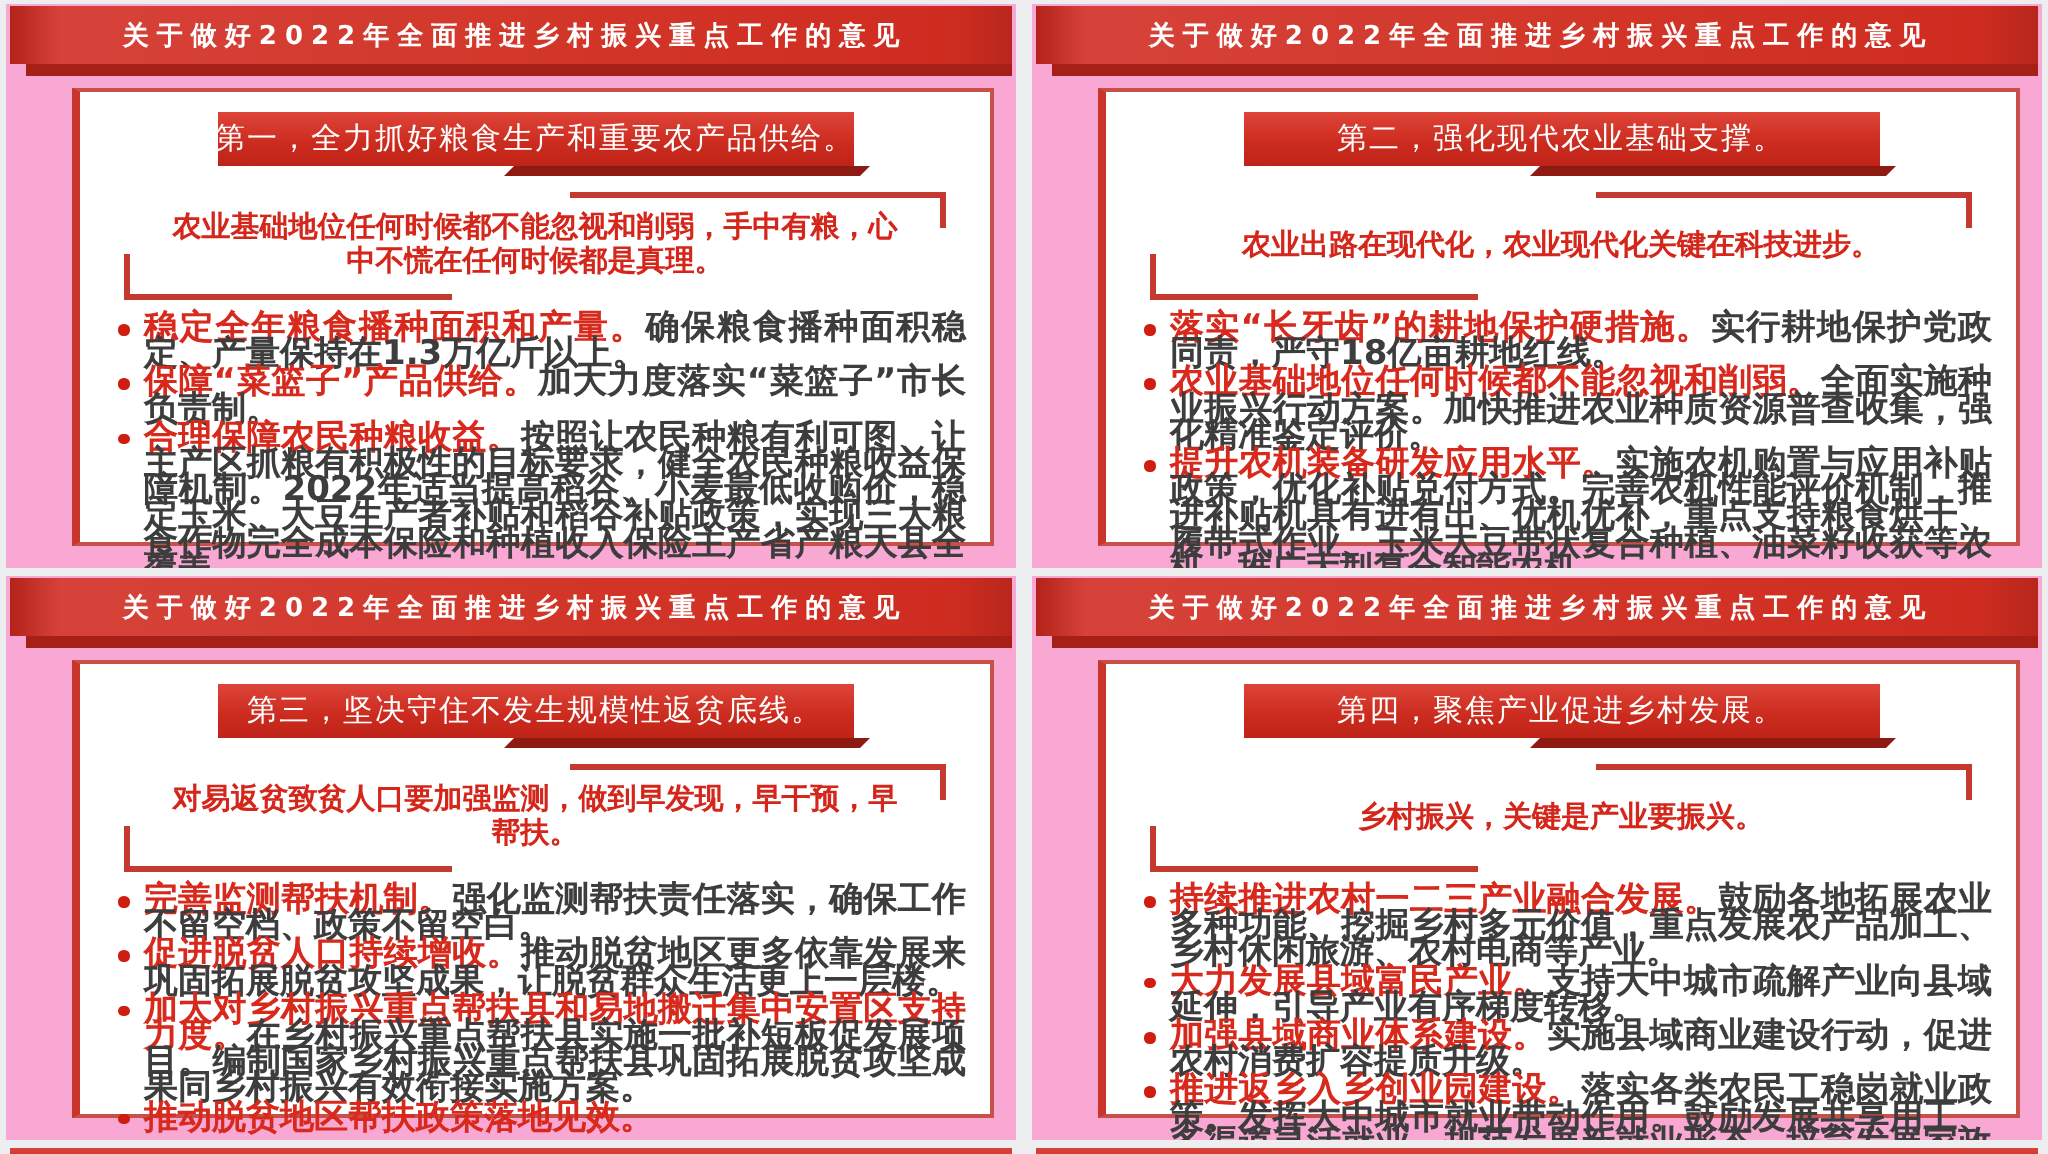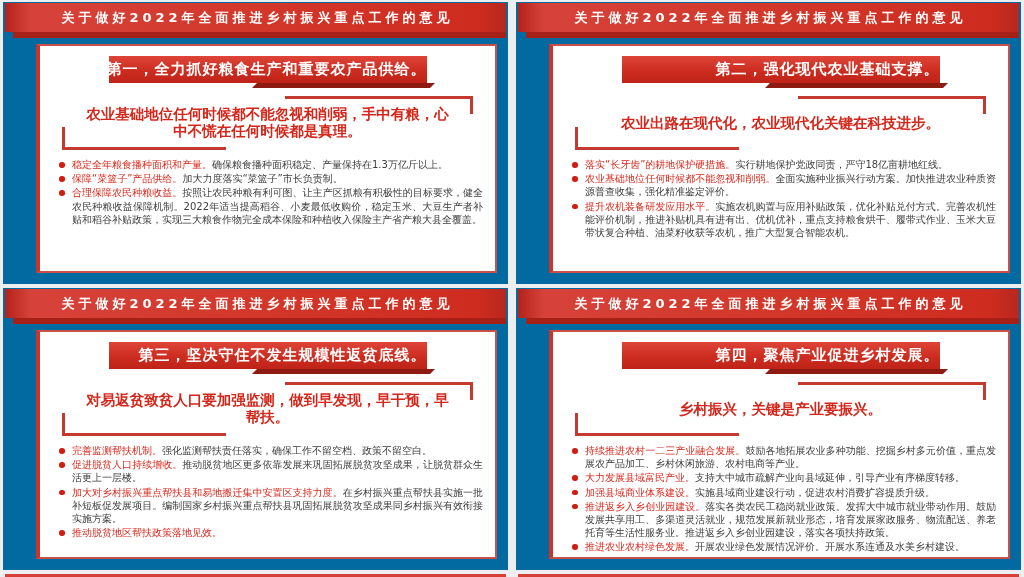--- a/index.html
+++ b/index.html
@@ -1,40 +1,40 @@
 <!DOCTYPE html>
 <html><head>
 <meta charset="utf-8">
 <style>
   * { margin:0; padding:0; box-sizing:border-box; }
   body { font-family:"DejaVu Sans","Liberation Sans",sans-serif; background:#dfe2e3; }
 
   .page { width:1024px; height:577px; background:#eceeef; overflow:hidden; }
   .grid { display:grid; grid-template-columns:505px 505px; grid-auto-rows:282px; gap:4px 8px; padding:2px 3px 0; }
-  .slide { background:#0369a1; position:relative; overflow:hidden; }
+  .slide { background:#f9a8d4; position:relative; overflow:hidden; }
 
   .slide-header {
     height:29px; margin:1px 2px 0;
     background:linear-gradient(90deg,#b3231a 0%,#d6423a 5%,#d23628 55%,#cf2c20 94%,#b8271d 100%);
     display:flex; align-items:center; justify-content:center;
     color:#ffffff; font-size:13px; font-weight:bold; letter-spacing:4px; text-indent:4px;
     white-space:nowrap;
   }
   .header-shadow { height:6px; margin:0 2px 0 10px; background:#a62017; }
 
   .content-box {
     position:relative; margin:6px 11px 0 33px; height:229px;
     border:2px solid #c75048; border-left:4px solid #c9352b; background:#fff;
   }
 
   .banner {
     position:relative; width:318px; height:27px; margin:10px auto 12px;
     background:linear-gradient(180deg,#de4438 0%,#cb2b1e 60%,#bf2318 100%);
-    color:#fff; font-weight:bold; font-size:15px; letter-spacing:1px;
-    display:flex; align-items:center; justify-content:flex-end; white-space:nowrap;
+    color:#fff; font-weight:normal; font-size:15px; letter-spacing:1px;
+    display:flex; align-items:center; justify-content:center; white-space:nowrap;
     z-index:2;
   }
   .banner::after {
     content:""; position:absolute; right:-9px; bottom:-5px; width:56%; height:5px;
     background:#8e1b12; transform:skewX(-45deg); transform-origin:right top; z-index:1;
   }
 
   .subheading-wrap {
     position:relative; height:56px; margin:6px 26px 0;
     display:flex; align-items:center; justify-content:center;
@@ -47,22 +47,22 @@
     content:""; position:absolute; bottom:1px; left:-4px; width:40%; height:20px;
     border-bottom:3px solid #c53a30; border-left:3px solid #c53a30;
   }
   .subheading {
     color:#d4261a; font-weight:bold; font-size:14.5px; line-height:17px;
     text-align:center; padding:0 20px; z-index:2;
   }
 
   .bullets { list-style:none; margin:7px 0 0; padding:0 12px 0 19px; }
   .bullets li {
-    position:relative; padding-left:13px; font-size:10px; line-height:13.2px;
-    color:#3d3d3d; margin-bottom:1px; text-align:justify;
+    position:relative; padding-left:13px; font-size:17px; line-height:13.2px;
+    color:#3d3d3d; margin-bottom:1px; text-align:justify;font-weight:bold;
   }
   .bullets li::before {
     content:""; position:absolute; left:0; top:4px; width:5.5px; height:5.5px;
     border-radius:50%; background:#cf1d12;
   }
   .kw { color:#d8291d; }
 
   .peek-row { display:flex; gap:8px; padding:0 3px; margin-top:4px; }
   .peek { flex:1; height:12px; margin:0 2px;
     background:linear-gradient(180deg,#d6423a,#cf2c20); }

